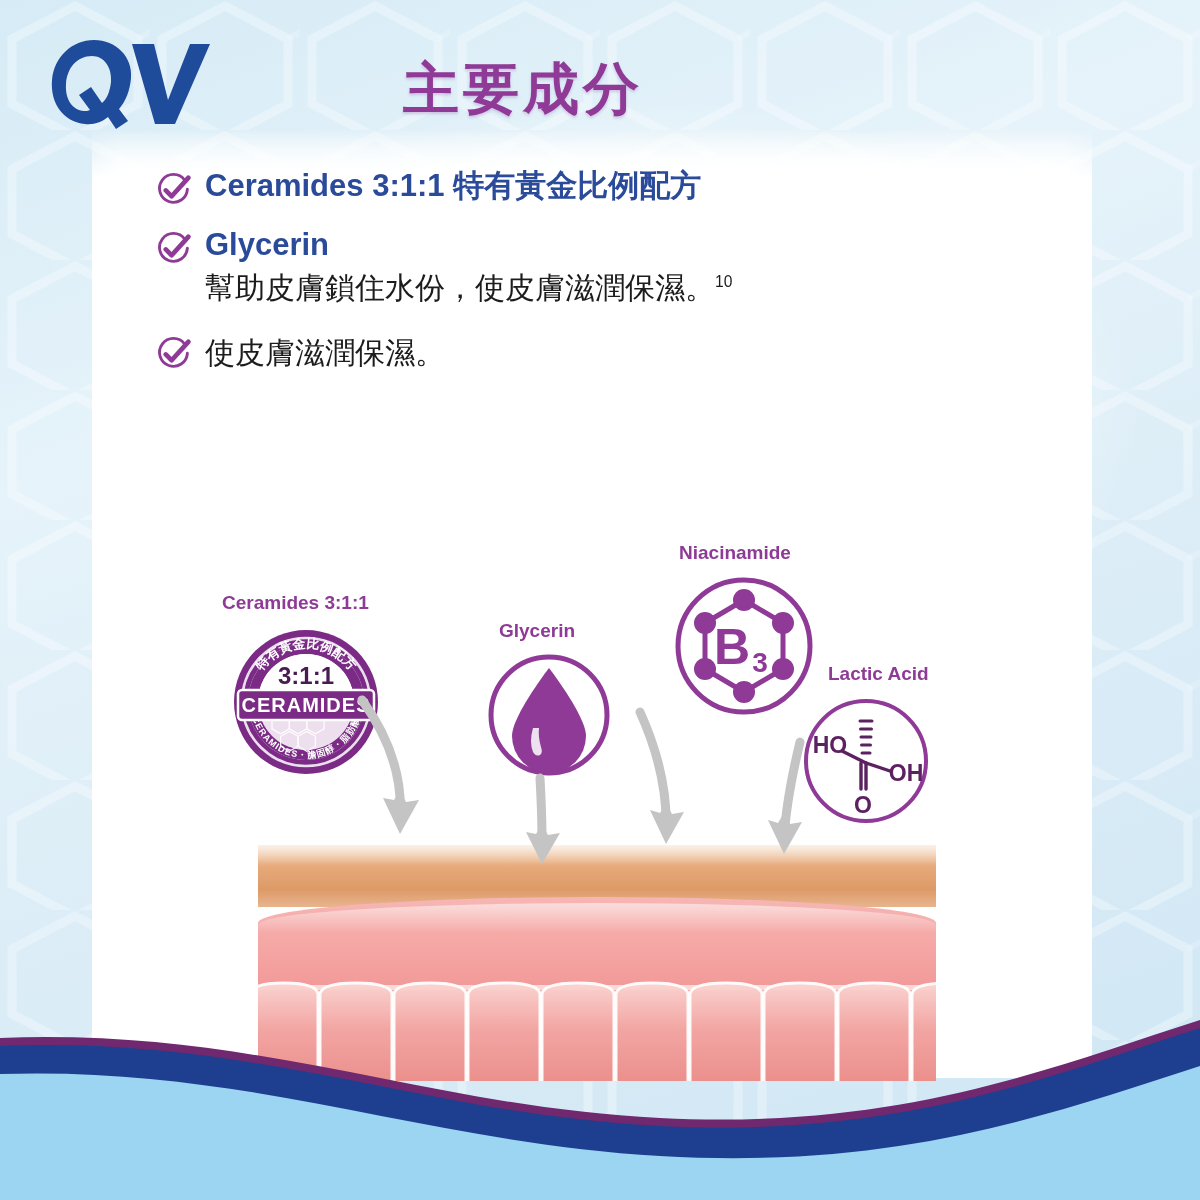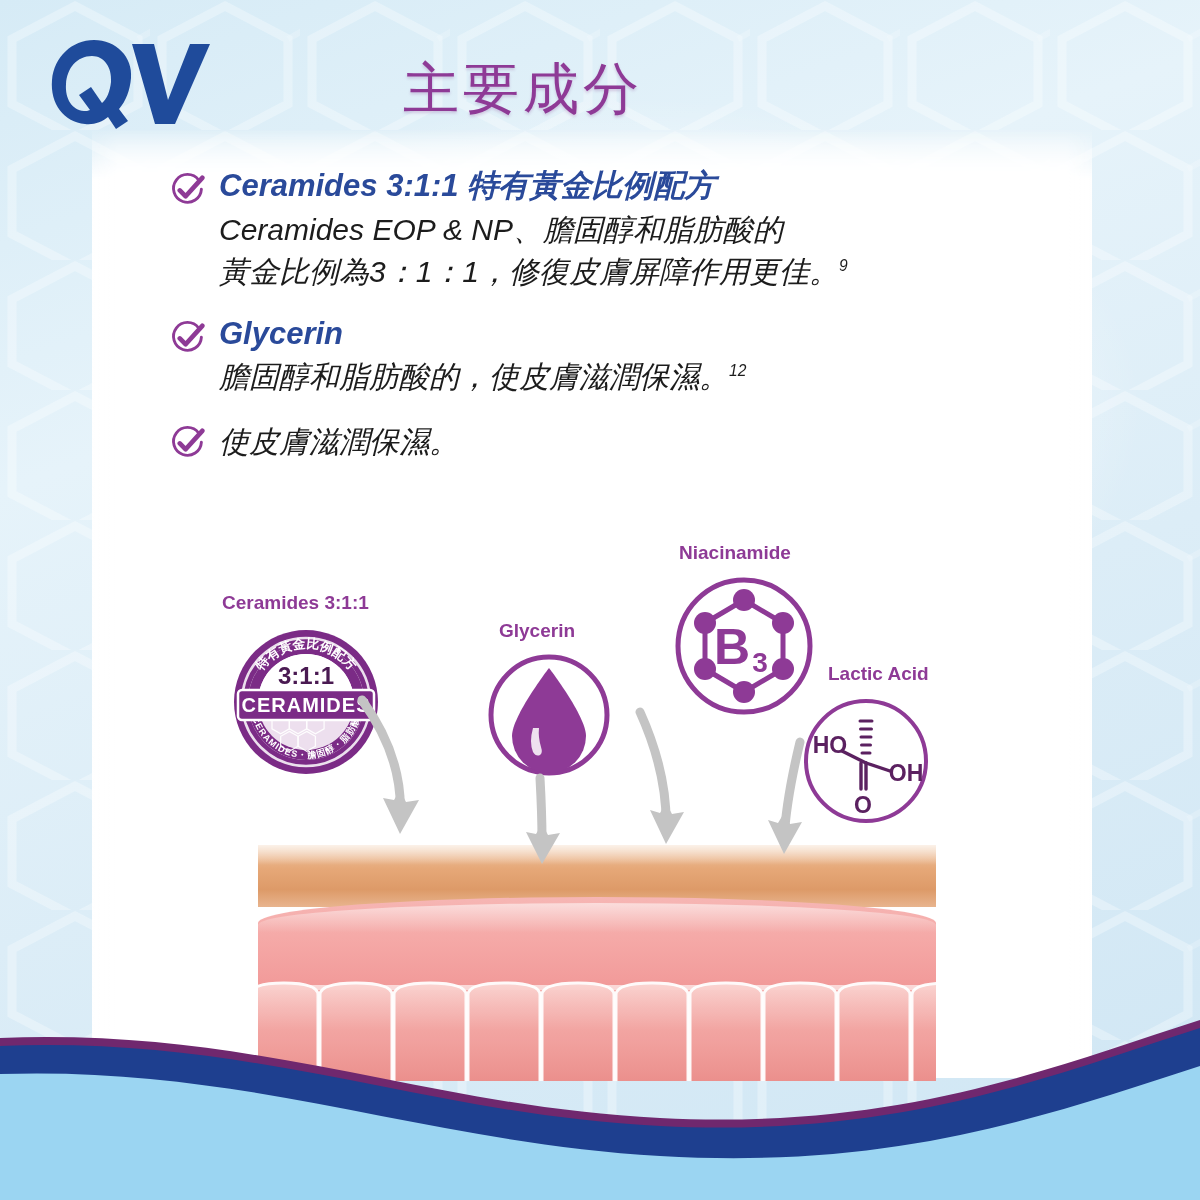--- a/index.html
+++ b/index.html
@@ -30,25 +30,25 @@
     background:linear-gradient(to right, rgba(255,255,255,0) 0px, rgba(255,255,255,1) 26px, rgba(255,255,255,1) calc(100% - 26px), rgba(255,255,255,0) 100%);
     -webkit-mask-image:linear-gradient(to bottom, rgba(0,0,0,0) 0px, rgba(0,0,0,1) 52px, rgba(0,0,0,1) 100%);
     mask-image:linear-gradient(to bottom, rgba(0,0,0,0) 0px, rgba(0,0,0,1) 52px, rgba(0,0,0,1) 100%);
   }
 
   
   .logo{position:absolute;left:36px;top:28px;width:180px;height:110px;}
 
   
   .title{position:absolute;left:0;top:52px;width:1046px;text-align:center;
-    font-size:56px;font-weight:normal;letter-spacing:4px;color:#8e3a96;
+    font-size:56px;font-weight:bold;letter-spacing:4px;color:#8e3a96;
     text-shadow:0 2px 3px rgba(120,40,130,.22);}
 
   
-  .bullets{position:absolute;left:169px;top:168px;width:840px;font-style:italic;}
+  .bullets{position:absolute;left:155px;top:168px;width:840px;}
   .bullet{position:relative;margin-bottom:22px;}
   .check{position:absolute;left:0;top:4px;width:36px;height:36px;}
   .b-head{margin-left:50px;font-size:31px;font-weight:bold;color:#2a4a9a;line-height:1.18;}
   .b-head .cjk{color:#2a4a9a;}
   .b-body{margin-left:50px;margin-top:4px;font-size:30px;color:#1c1c1c;line-height:1.42;
     font-family:"Liberation Sans","DejaVu Sans",sans-serif;}
   sup{font-size:.52em;vertical-align:super;line-height:0;}
 
   .ing-label{position:absolute;font-size:19px;font-weight:bold;color:#8e3a96;white-space:nowrap;}
 
@@ -109,38 +109,32 @@
 
     <div class="bullet">
       <svg class="check" viewBox="0 0 40 40">
         <path d="M33 9 A15.5 15.5 0 1 0 36 19" fill="none" stroke="#8e3a96" stroke-width="3.2" stroke-linecap="round"></path>
         <path d="M12 20.5 L18.5 27 L37 6.5" fill="none" stroke="#8e3a96" stroke-width="5.2" stroke-linecap="round" stroke-linejoin="round"></path>
       </svg>
       <div class="b-head">
         <span>Ceramides 3:1:1</span>
         <span class="cjk">特有黃金比例配方</span>
       </div>
-      <div class="b-body">
-        <div>Ceramides EOP &amp; NP、膽固醇和脂肪酸的</div>
-        <div>
-          <span>黃金比例為3：1：1，修復皮膚屏障作用更佳。</span><sup>9</sup>
-        </div>
-      </div>
     </div>
 
     <div class="bullet">
       <svg class="check" viewBox="0 0 40 40">
         <path d="M33 9 A15.5 15.5 0 1 0 36 19" fill="none" stroke="#8e3a96" stroke-width="3.2" stroke-linecap="round"></path>
         <path d="M12 20.5 L18.5 27 L37 6.5" fill="none" stroke="#8e3a96" stroke-width="5.2" stroke-linecap="round" stroke-linejoin="round"></path>
       </svg>
       <div class="b-head">
         <span>Glycerin</span>
       </div>
       <div class="b-body">
-        <span>膽固醇和脂肪酸的，使皮膚滋潤保濕。</span><sup>12</sup>
+        <span>幫助皮膚鎖住水份，使皮膚滋潤保濕。</span><sup>10</sup>
       </div>
     </div>
 
     <div class="bullet">
       <svg class="check" viewBox="0 0 40 40">
         <path d="M33 9 A15.5 15.5 0 1 0 36 19" fill="none" stroke="#8e3a96" stroke-width="3.2" stroke-linecap="round"></path>
         <path d="M12 20.5 L18.5 27 L37 6.5" fill="none" stroke="#8e3a96" stroke-width="5.2" stroke-linecap="round" stroke-linejoin="round"></path>
       </svg>
       <div class="b-body">
         <span>使皮膚滋潤保濕。</span>

